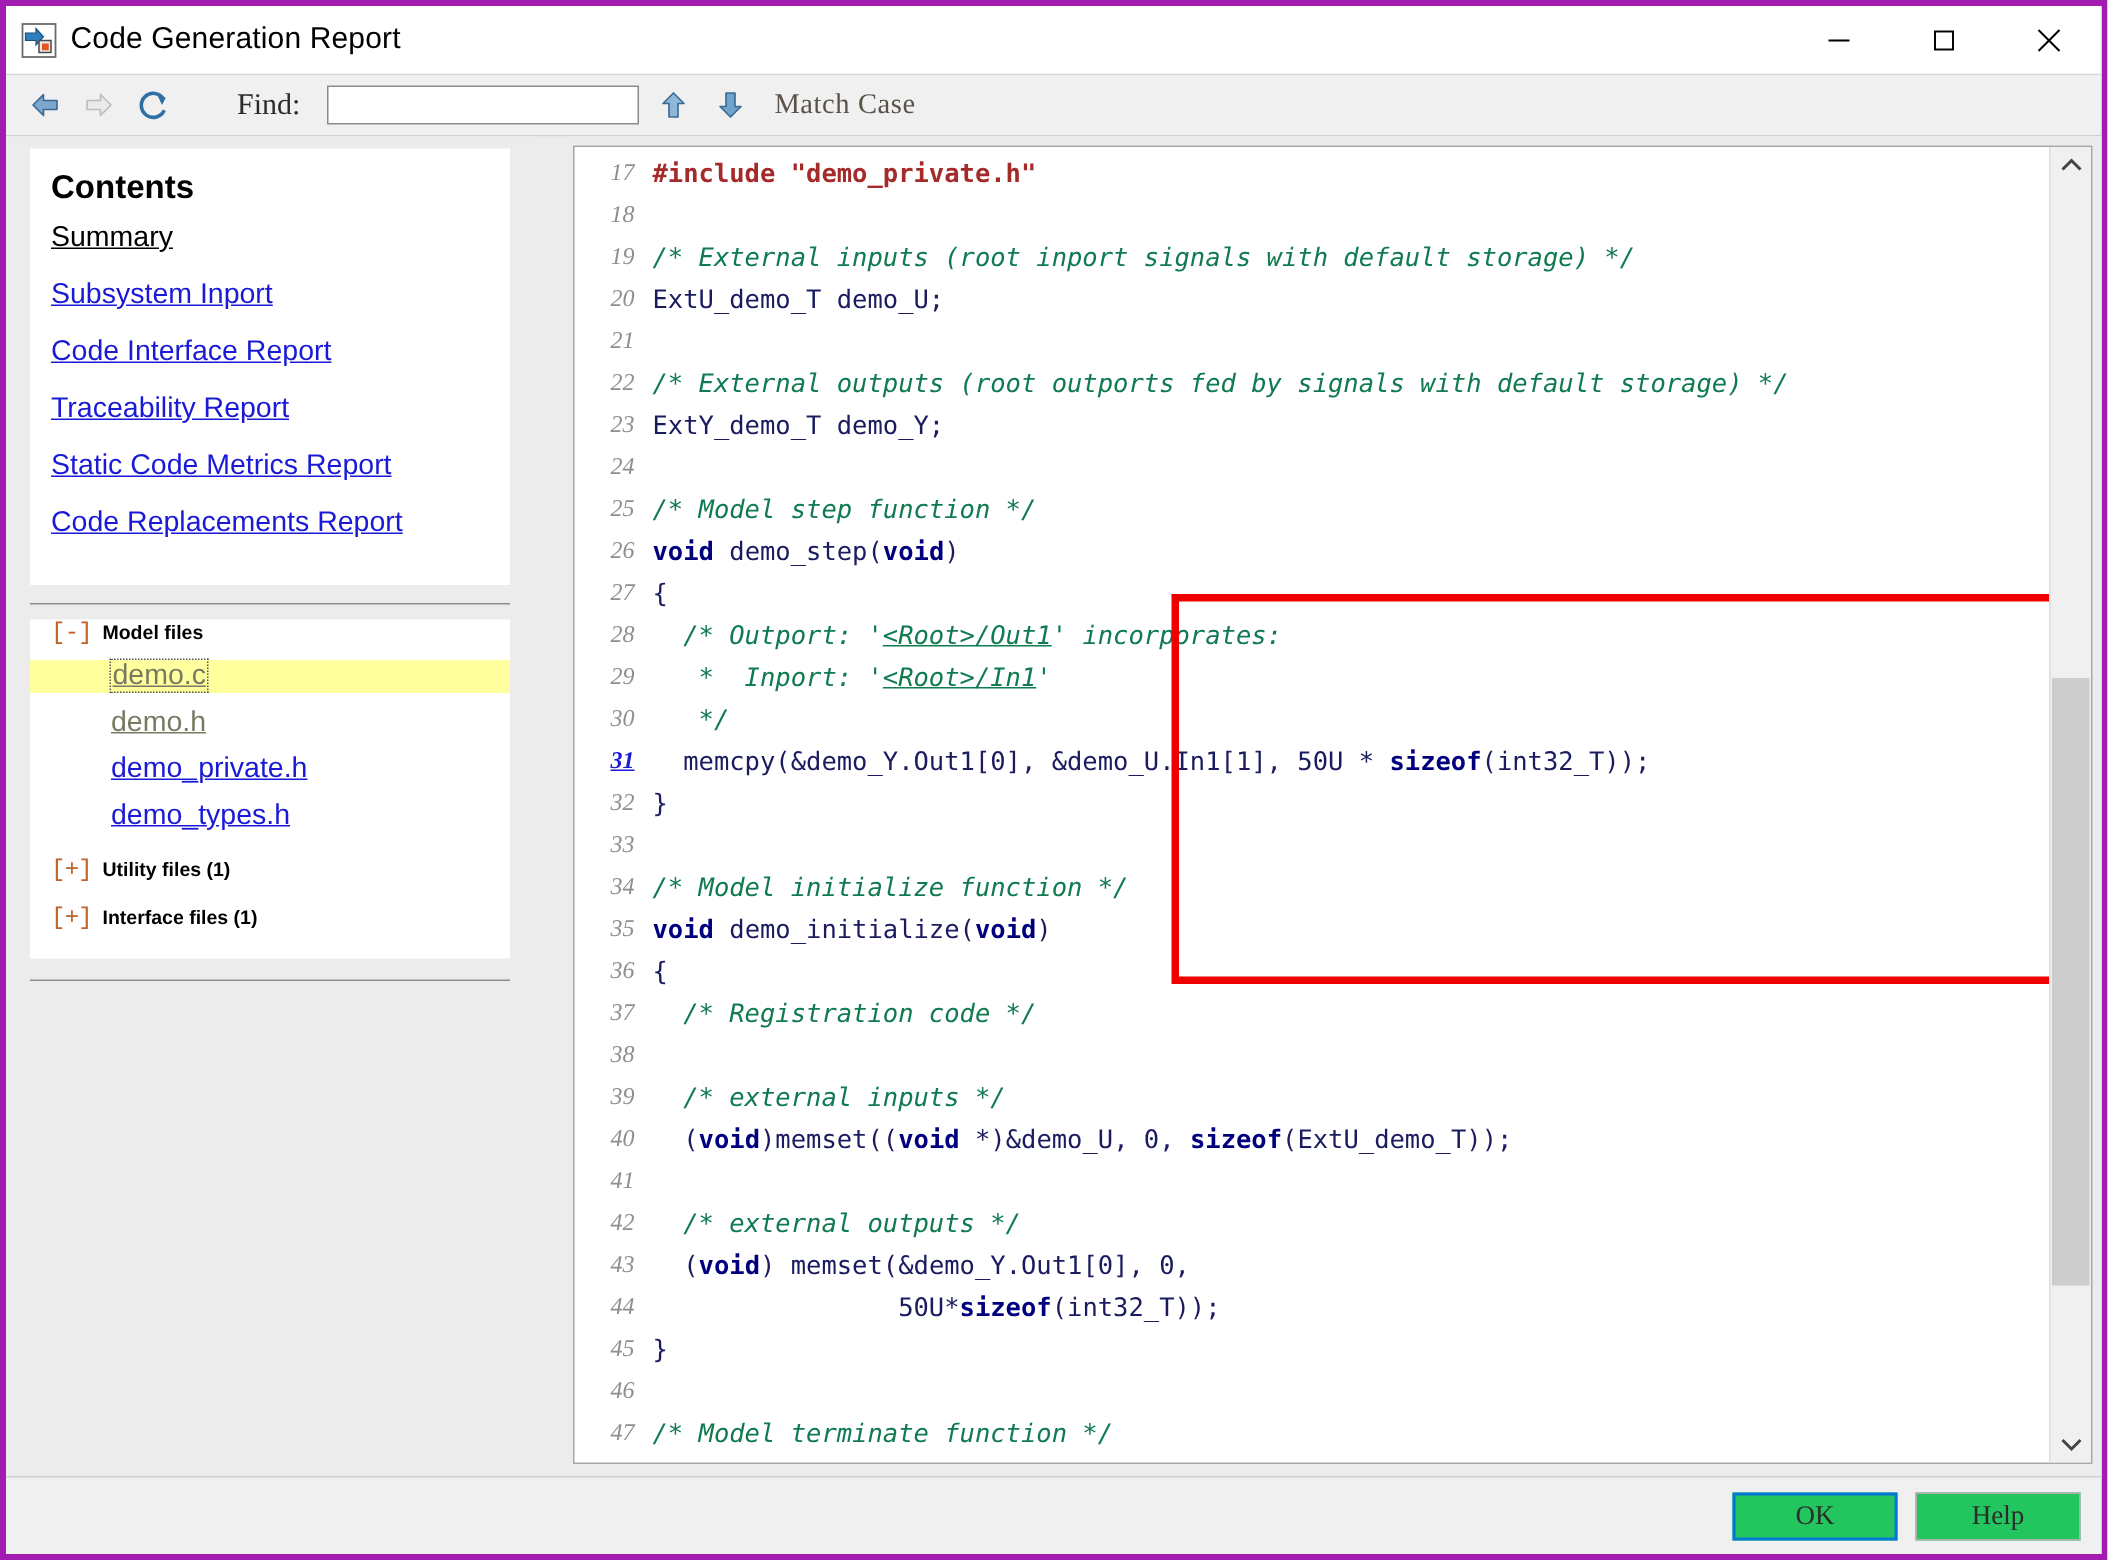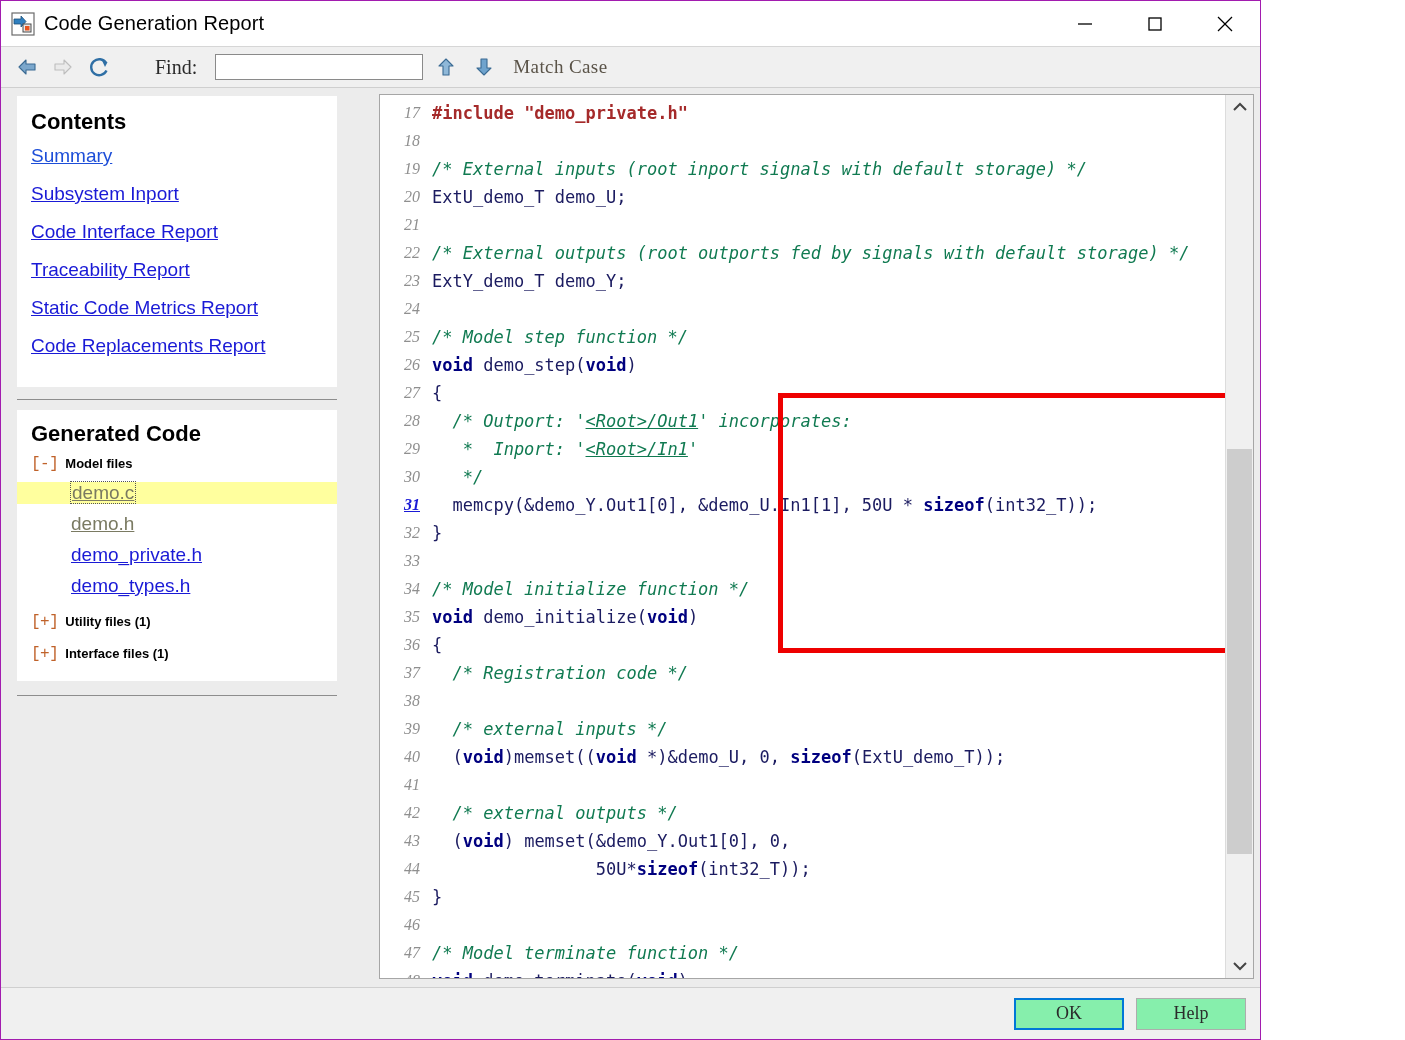--- a/index.html
+++ b/index.html
@@ -10,24 +10,24 @@
     width: 1405px;
     height: 1040px;
     background: #ffffff;
     font-family: "Liberation Sans", sans-serif;
     overflow: hidden;
     -webkit-font-smoothing: antialiased;
   }
 
   .window {
     position: relative;
-    width: 1261px;
+    width: 1405px;
     height: 1040px;
     box-sizing: border-box;
-    border: 1px solid #a21caf;
+    border: 4px solid #a21caf;
     background: #ffffff;
     display: flex;
     flex-direction: column;
   }
 
   
   .titlebar {
     height: 45px;
     min-height: 45px;
     background: #ffffff;
@@ -162,21 +162,21 @@
     display: block;
     font-size: 19px;
     color: #1a1ad6;
     text-decoration: underline;
     margin: 0 0 16px 0;
     font-family: "Liberation Sans", sans-serif;
     cursor: pointer;
     width: fit-content;
   }
   .side-link.visited {
-    color: #1d4ed8;
+    color: #000000;
   }
   .side-sep {
     height: 1px;
     background: #8d8d8d;
     margin: 12px 16px 10px 16px;
   }
   .gen-title {
     font-size: 22px;
     font-weight: bold;
     color: #000000;
@@ -351,21 +351,21 @@
     border-top: 1px solid #cfcfcf;
     display: flex;
     align-items: center;
     justify-content: flex-end;
     padding-right: 14px;
     box-sizing: border-box;
   }
   .dlg-btn {
     width: 110px;
     height: 32px;
-    background: #86efac;
+    background: #22c55e;
     border: 1px solid #adadad;
     font-family: "Liberation Serif", serif;
     font-size: 18px;
     color: #2b2b2b;
     display: flex;
     align-items: center;
     justify-content: center;
     cursor: default;
     box-sizing: border-box;
     margin-left: 12px;
@@ -453,21 +453,20 @@
           <a class="side-link">Code Interface Report</a>
           <a class="side-link">Traceability Report</a>
           <a class="side-link">Static Code Metrics Report</a>
           <a class="side-link">Code Replacements Report</a>
         </div>
       </div>
 
       <div class="side-sep"></div>
 
       <div class="side-card">
-        <div class="gen-title">Generated Code</div>
         <div class="tree">
 
           <div class="tree-group">
             <span class="tree-toggle">[-]</span>
             <span class="tree-group-label">Model files</span>
           </div>
 
           <div class="tree-file visited selected">
             <span class="file-inner focused">demo.c</span>
           </div>

